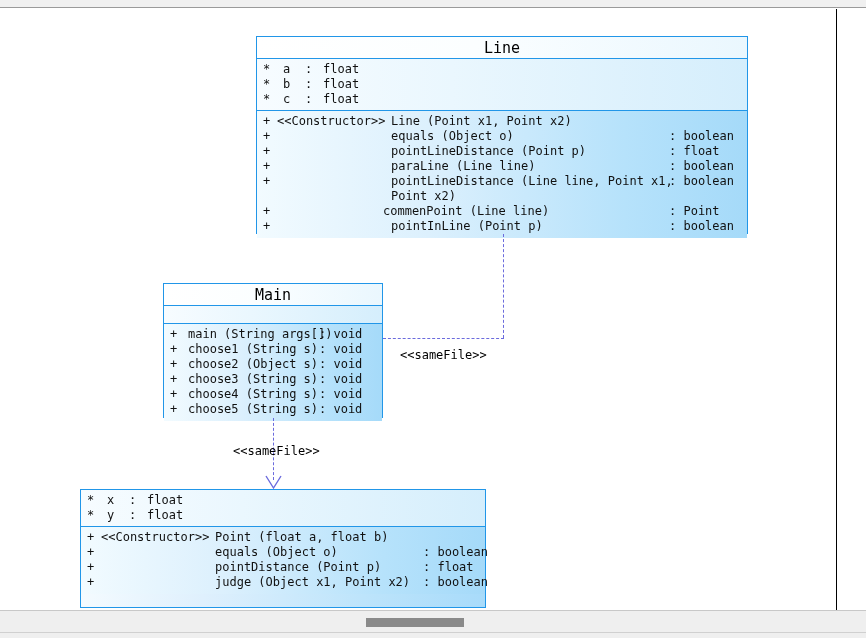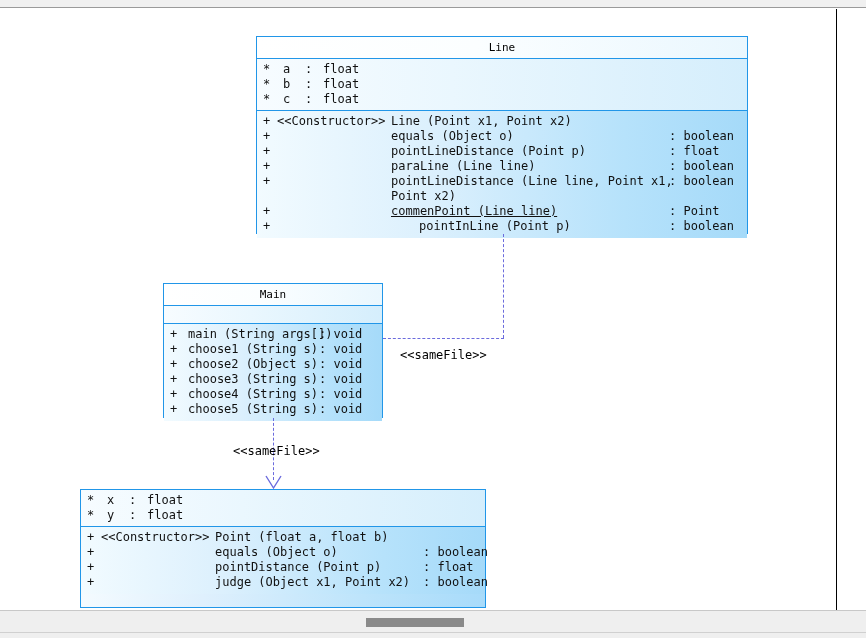--- a/index.html
+++ b/index.html
@@ -81,21 +81,21 @@
   .umlclass {
     position: absolute;
     border: 1px solid #2196e8;
     box-sizing: border-box;
     background: linear-gradient(to right, #f4fbff 0%, #dff0fd 30%, #bde4fb 70%, #a8dbfa 100%);
   }
   .uml-title {
     height: 22px;
     line-height: 22px;
     text-align: center;
-    font-size: 11px;
+    font-size: 15px;
     color: #000000;
     border-bottom: 1px solid #2196e8;
     background: linear-gradient(to right, #ffffff 0%, #fbfeff 45%, #eaf7fe 100%);
     box-sizing: border-box;
     white-space: nowrap;
     overflow: hidden;
   }
   .uml-attrs {
     border-bottom: 1px solid #2196e8;
     box-sizing: border-box;
@@ -231,26 +231,26 @@
           <span class="m-ret" style="left:412px;">: boolean</span>
         </div>
         <div class="member tall">
           <span class="m-vis">+</span>
           <span class="m-body wrap2" style="left:134px;">pointLineDistance (Line line, Point x1,
  Point x2)</span>
           <span class="m-ret" style="left:412px;">: boolean</span>
         </div>
         <div class="member">
           <span class="m-vis">+</span>
-          <span class="m-body" style="left:134px;text-decoration:underline;">commenPoint (Line line)</span>
+          <span class="m-body" style="left:126px;">commenPoint (Line line)</span>
           <span class="m-ret" style="left:412px;">: Point</span>
         </div>
         <div class="member">
           <span class="m-vis">+</span>
-          <span class="m-body" style="left:134px;margin-left:28px;">pointInLine (Point p)</span>
+          <span class="m-body" style="left:134px;">pointInLine (Point p)</span>
           <span class="m-ret" style="left:412px;">: boolean</span>
         </div>
       </div>
     </div>
 
     <div class="umlclass" style="left:163px; top:274px; width:220px; height:135px;">
       <div class="uml-title">Main</div>
 
       <div class="uml-attrs empty"></div>
 

